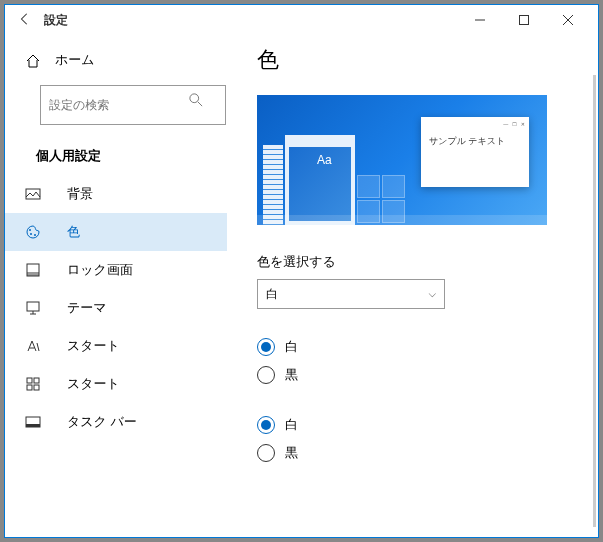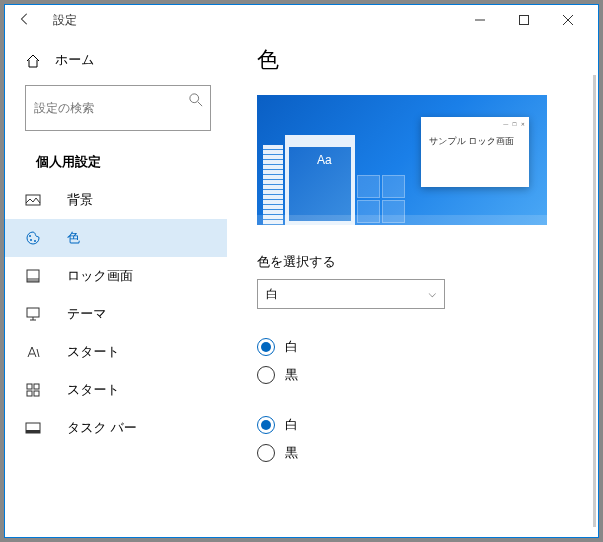--- a/index.html
+++ b/index.html
@@ -1,29 +1,29 @@
 <!DOCTYPE html>
 <html><head>
 <meta charset="utf-8">
 <style>
 * { box-sizing: border-box; margin: 0; padding: 0; font-family: "Yu Gothic UI", "Segoe UI", sans-serif; }
 body { width: 603px; height: 542px; background: #888; padding: 4px; }
 .window { width: 595px; height: 534px; background: #fff; border: 1px solid #0078d7; display: flex; flex-direction: column; position: relative; }
 .titlebar { height: 30px; display: flex; align-items: center; padding: 0 8px; }
 .titlebar .back { width: 24px; text-align: center; font-size: 14px; cursor: pointer; color: #333; }
-.titlebar .title { font-size: 12px; color: #333; margin-left: 16px; }
+.titlebar .title { font-size: 12px; color: #333; margin-left: 7px; font-weight: bold; }
 .titlebar .spacer { flex: 1; }
 .winbtn { width: 44px; height: 30px; display: flex; align-items: center; justify-content: center; font-size: 11px; color: #333; cursor: pointer; }
 .winbtn svg { width: 10px; height: 10px; }
 .body { flex: 1; display: flex; overflow: hidden; }
 .sidebar { width: 222px; padding: 8px 0; overflow-y: auto; }
 .home { display: flex; align-items: flex-end; padding: 8px 20px; cursor: pointer; font-size: 13px; }
 .home .icon { width: 16px; margin-right: 14px; display: flex; }
 .search-wrap { padding: 8px 16px 8px 20px; }
-.search { width: 100%; height: 46px; border: 1px solid #999; padding: 0 28px 0 8px; font-size: 12px; background: #fff; }
+.search { width: 100%; height: 40px; border: 1px solid #999; padding: 0 28px 0 8px; font-size: 12px; background: #fff; margin-left: 15px; }
 .search-wrap { position: relative; }
 .search-icon { position: absolute; right: 24px; top: 16px; width: 14px; height: 14px; color: #666; }
 .section-title { padding: 14px 31px 10px; font-size: 13px; font-weight: 600; }
 .nav-item { display: flex; align-items: center; padding: 10px 20px; cursor: pointer; font-size: 13px; gap: 26px; }
 .nav-item.active { background: #d9eaf8; color: #0067c0; }
 .nav-item .icon { width: 16px; display: flex; color: #333; }
 .nav-item.active .icon { color: #0067c0; }
 .content { flex: 1; padding: 10px 30px 20px; overflow-y: auto; position: relative; }
 .content h1 { font-size: 22px; font-weight: 400; margin-bottom: 20px; }
 .preview { width: 290px; height: 130px; background: linear-gradient(135deg, #0a5fc4 0%, #1a7fe8 50%, #4ba8f5 100%); position: relative; margin-bottom: 28px; overflow: hidden; }
@@ -176,21 +176,21 @@
             <div></div>
             <div></div>
             <div></div>
           </div>
         <div class="window-sample">
           <div class="bar">
               <span>—</span>
               <span>☐</span>
               <span>✕</span>
             </div>
-          <div class="sample-text">サンプル ロック画面</div>
+          <div class="sample-text">サンプル テキスト</div>
         </div>
         <div class="taskbar"></div>
       </div>
 
       <div class="setting-label">色を選択する</div>
       <div class="select">
         <span>白</span>
         <span class="chev">⌵</span>
       </div>
 

